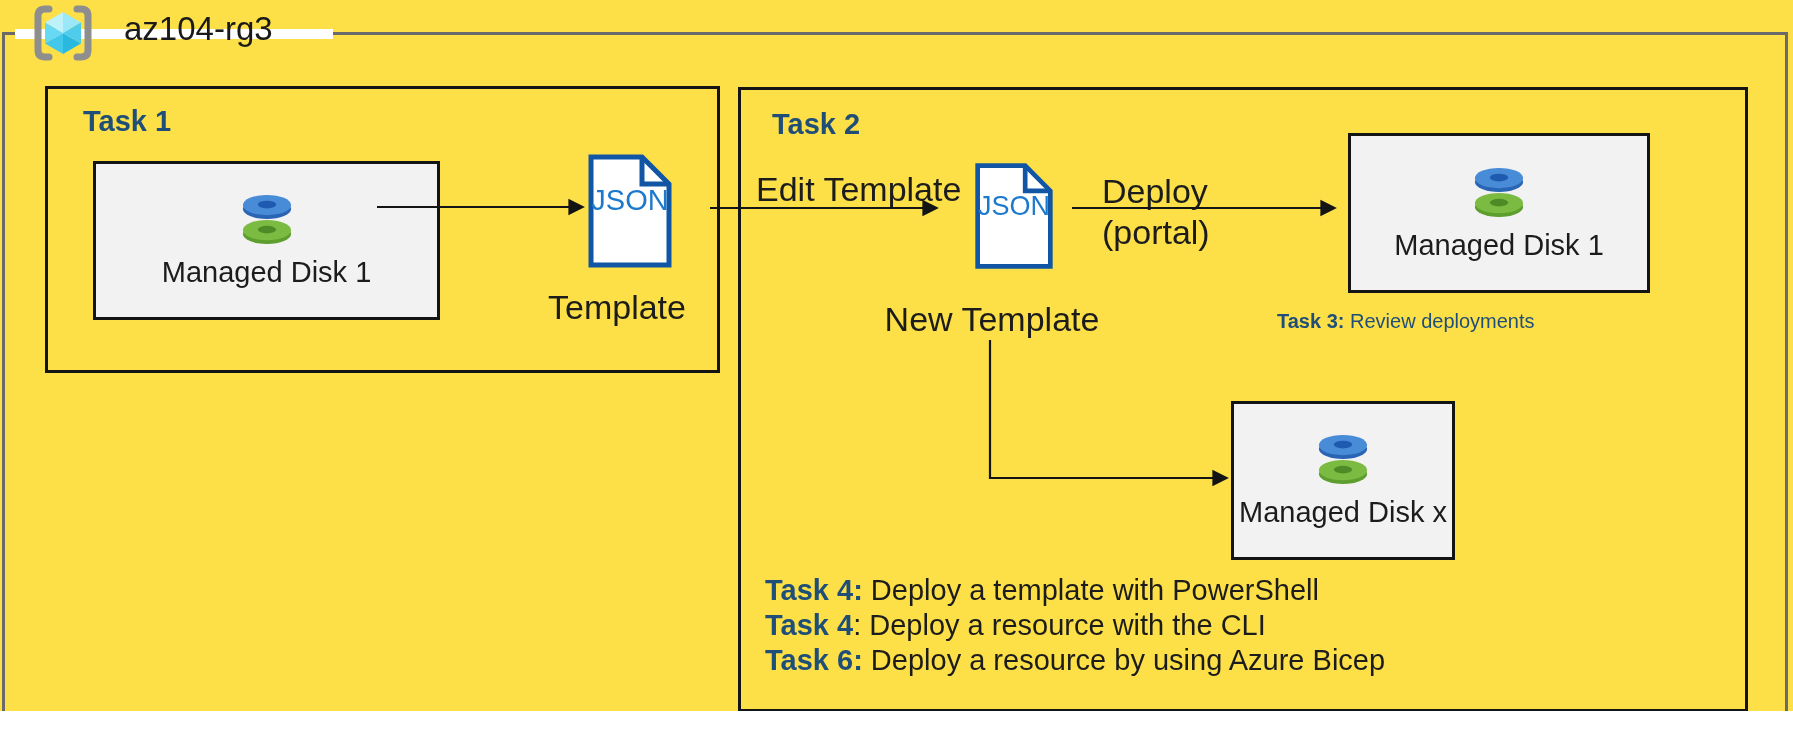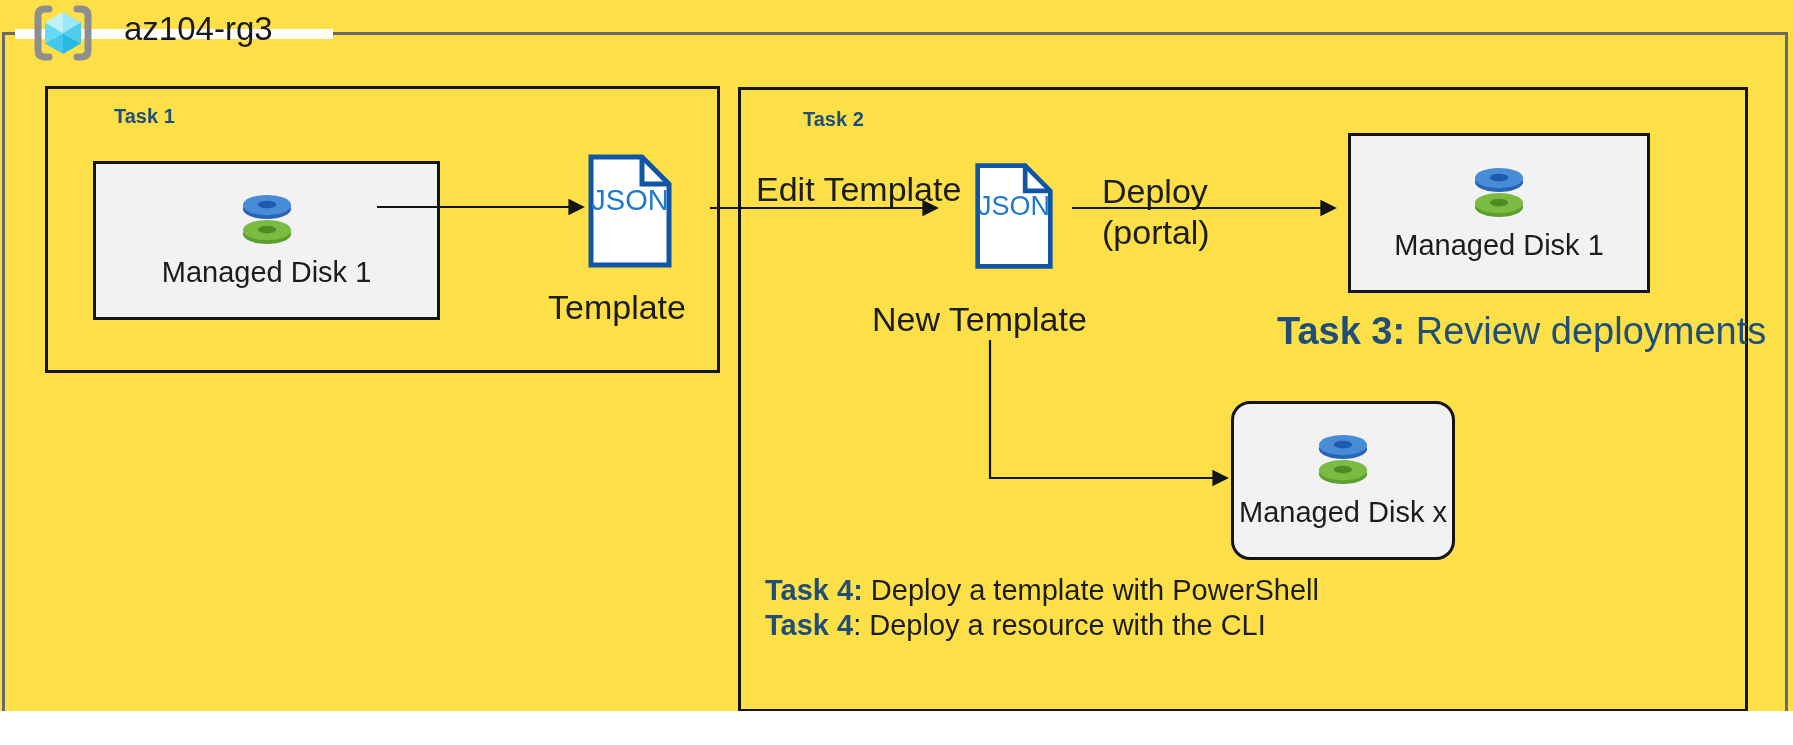--- a/index.html
+++ b/index.html
@@ -22,41 +22,41 @@
   .rg-label{
     position:absolute;left:124px;top:10px;
     font-size:33px;color:#1a1a1a;white-space:nowrap;
   }
   .task-box{
     position:absolute;border:3px solid #141414;box-sizing:border-box;background:transparent;
   }
   .task1-box{left:45px;top:86px;width:675px;height:287px;}
   .task2-box{left:738px;top:87px;width:1010px;height:625px;}
   .task-title{
-    position:absolute;font-size:20px;font-weight:bold;color:#1f4e79;white-space:nowrap;margin-left:31px;
+    position:absolute;font-size:29px;font-weight:bold;color:#1f4e79;white-space:nowrap;
   }
   .disk-box{
     position:absolute;background:#f2f2f2;border:3px solid #141414;box-sizing:border-box;
     display:flex;flex-direction:column;align-items:center;justify-content:center;gap:10px;
   }
   .disk-box .disk-label{font-size:29px;color:#1c1c1c;white-space:nowrap;}
   .disk-box-1{left:93px;top:161px;width:347px;height:159px;}
   .md1-box{left:1348px;top:133px;width:302px;height:160px;}
-  .mdx-box{left:1231px;top:401px;width:224px;height:159px;border-radius:19px;}
+  .mdx-box{left:1231px;top:401px;width:224px;height:159px;}
   .json-icon{position:absolute;}
   .json-icon-1{left:586px;top:152px;width:88px;height:118px;}
   .json-icon-2{left:973px;top:157px;width:82px;height:118px;}
   .plain-label{position:absolute;font-size:34px;color:#1c1c1c;white-space:nowrap;}
   .template-label{left:548px;top:288px;width:136px;text-align:left;}
   .edit-template-label{left:756px;top:170px;}
-  .new-template-label{left:872px;top:300px;width:240px;text-align:left;}
+  .new-template-label{left:872px;top:300px;width:240px;text-align:center;}
   .deploy-label{left:1102px;top:172px;}
   .portal-label{left:1102px;top:213px;}
   .task3-line{
-    position:absolute;left:1277px;top:310px;font-size:38px;color:#1f4e79;white-space:nowrap;
+    position:absolute;left:1277px;top:310px;font-size:20px;color:#1f4e79;white-space:nowrap;
   }
   .task3-line .bold{font-weight:bold;}
   .tasks-456{
     position:absolute;left:765px;top:573px;font-size:29px;line-height:35px;white-space:nowrap;
   }
   .tasks-456 .prefix{font-weight:bold;color:#1f4e79;text-align:center;}
   .arrows{position:absolute;left:0;top:0;width:1793px;height:745px;pointer-events:none;}
   .bottom-bar{position:absolute;left:0;top:731px;width:1793px;height:14px;background:#000000;}
 </style>
 </head>
@@ -151,20 +151,21 @@
         <ellipse cx="30" cy="13.5" rx="25" ry="10.5" fill="#488bd6"></ellipse>
         <ellipse cx="30" cy="13" rx="9.5" ry="4" fill="#1e5bb0"></ellipse>
       </g>
     </svg>
     <span class="disk-label">Managed Disk x</span>
   </div>
 
   <div class="tasks-456">
     <div><span class="prefix">Task 4:</span><span> Deploy a template with PowerShell</span></div>
     <div><span class="prefix">Task 4</span><span>: Deploy a resource with the CLI</span></div>
+    <div><span class="prefix">Task 6:</span><span> Deploy a resource by using Azure Bicep</span></div>
   </div>
 
   <svg class="arrows" viewBox="0 0 1793 745">
     <defs>
       <marker id="arrowhead" viewBox="0 0 12 12" refX="2" refY="6" markerWidth="9" markerHeight="9" orient="auto">
         <path d="M1,1 L11,6 L1,11 Z" fill="#141414"></path>
       </marker>
     </defs>
     <line x1="377" y1="207" x2="570" y2="207" stroke="#141414" stroke-width="2.2" marker-end="url(#arrowhead)"></line>
     <line x1="710" y1="208" x2="924" y2="208" stroke="#141414" stroke-width="2.2" marker-end="url(#arrowhead)"></line>

